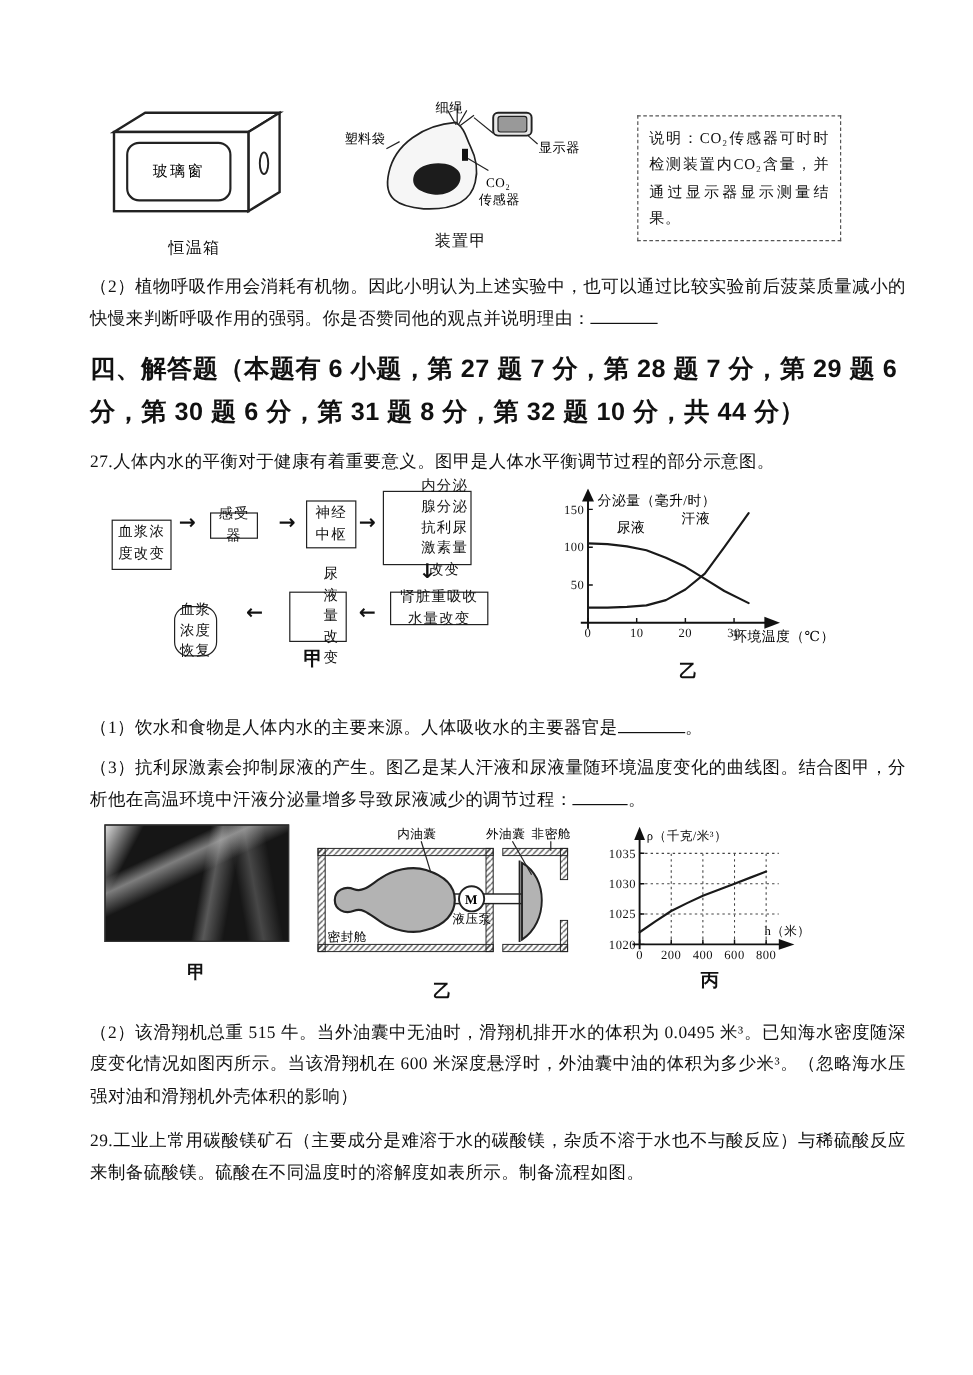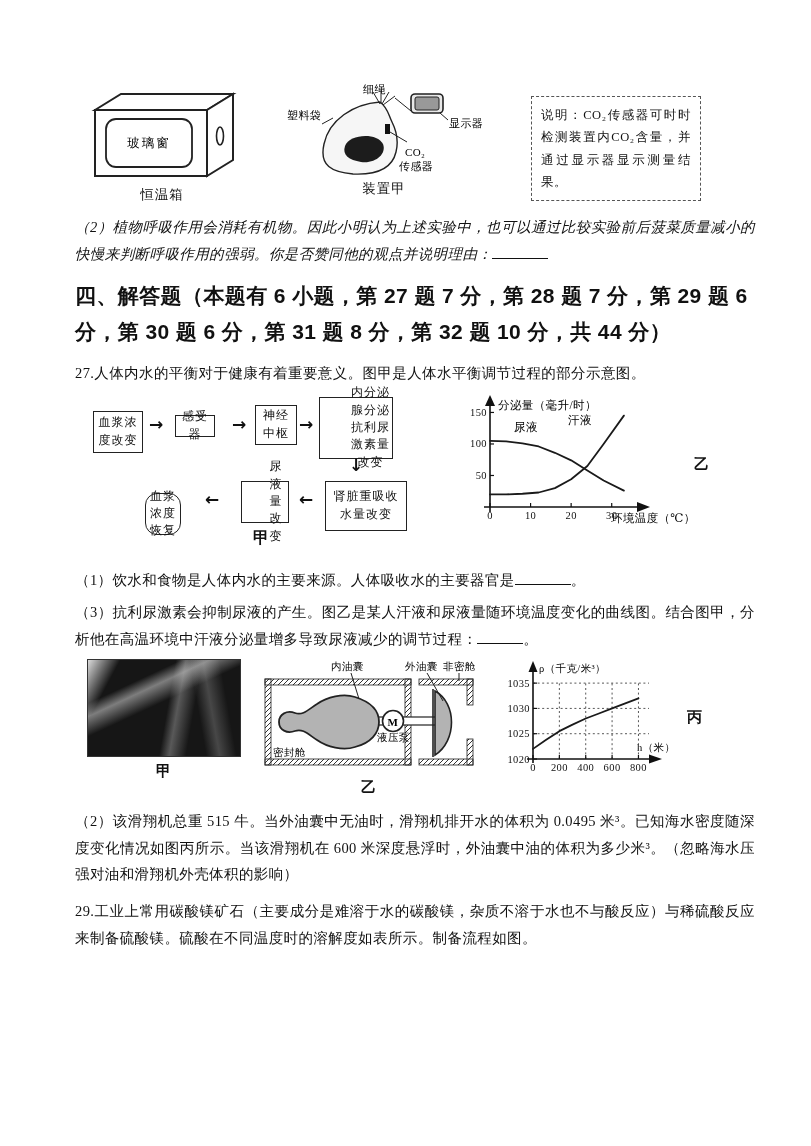--- a/index.html
+++ b/index.html
@@ -10,21 +10,21 @@
     color:#111;font-size:14.5px;line-height:1.85;letter-spacing:.4px;
     overflow:hidden;background:#fff;
   }
   p.qt{margin:6px 0;text-align:justify;}
   .bold-head{font-family:"Liberation Sans","DejaVu Sans",sans-serif;font-weight:bold;font-size:21px;line-height:1.72;margin:10px 0 4px 0;}
   .blank{display:inline-block;width:56px;border-bottom:1.2px solid #111;height:1em;vertical-align:baseline;}
   .blank.sm{width:46px;}
   
   .figrow{display:flex;align-items:flex-start;}
   .figcol{display:flex;flex-direction:column;align-items:center;}
-  .figcap{font-size:13.5px;letter-spacing:1px;margin-top:1px;}
+  .figcap{font-size:13.5px;letter-spacing:1px;margin-top:13px;}
   .figcap.b{font-weight:bold;font-size:15px;}
   .notebox{
     width:150px;border:1.6px dashed #555;padding:7px 9px;box-sizing:content-box;
     font-size:12.5px;line-height:1.78;letter-spacing:.6px;margin-top:12px;text-align:justify;
   }
   
   .flowwrap{position:relative;width:345px;height:152px;flex:none;margin-left:10px;}
   .fnode{
     position:absolute;border:1.6px solid #222;box-sizing:border-box;
     display:flex;align-items:center;justify-content:center;text-align:center;
@@ -36,21 +36,21 @@
   .photo{
     width:152px;height:96px;border:1px solid #333;
     background:
       linear-gradient(118deg, rgba(255,255,255,.85) 0%, rgba(255,255,255,0) 16%),
       linear-gradient(155deg, transparent 26%, rgba(210,210,210,.55) 34%, transparent 46%),
       linear-gradient(100deg, transparent 52%, rgba(170,170,170,.45) 58%, transparent 68%),
       linear-gradient(80deg, transparent 70%, rgba(120,120,120,.5) 78%, transparent 88%),
       #161616;
   }
   svg text{font-family:"Liberation Serif","DejaVu Serif",serif;}
-  .chartcol{display:flex;flex-direction:row;align-items:center;}
+  .chartcol{display:flex;flex-direction:column;align-items:center;}
 </style>
 </head>
 <body>
 
 <div class="page">
 
   <div class="figrow" style="margin-left:12px;gap:48px;">
     <div class="figcol">
       <svg width="150" height="98" viewBox="0 0 150 98">
         <polygon points="8,26 34,10 146,10 120,26" fill="#fff" stroke="#222" stroke-width="2"></polygon>
@@ -86,38 +86,38 @@
         <text x="120" y="72" font-size="11">CO₂</text>
         <text x="114" y="86" font-size="11">传感器</text>
         <text x="164" y="43" font-size="11">显示器</text>
       </svg>
       <div class="figcap">装置甲</div>
     </div>
 
     <div class="notebox">说明：CO₂传感器可时时检测装置内CO₂含量，并通过显示器显示测量结果。</div>
   </div>
 
-  <p class="qt" style="font-style:italic;"><span>（2）植物呼吸作用会消耗有机物。因此小明认为上述实验中，也可以通过比较实验前后菠菜质量减小的快慢来判断呼吸作用的强弱。你是否赞同他的观点并说明理由：</span><span class="blank"></span></p>
+  <p class="qt" style=""><span>（2）植物呼吸作用会消耗有机物。因此小明认为上述实验中，也可以通过比较实验前后菠菜质量减小的快慢来判断呼吸作用的强弱。你是否赞同他的观点并说明理由：</span><span class="blank"></span></p>
 
   <p class="bold-head">四、解答题（本题有 6 小题，第 27 题 7 分，第 28 题 7 分，第 29 题 6 分，第 30 题 6 分，第 31 题 8 分，第 32 题 10 分，共 44 分）</p>
 
   <p class="qt" style="margin-top:10px;">27.人体内水的平衡对于健康有着重要意义。图甲是人体水平衡调节过程的部分示意图。</p>
 
   <div class="figrow" style="margin-top:8px;">
 
     <div class="flowwrap">
-      <div class="fnode" style="left:8px;top:16px;width:50px;height:42px;">血浆浓度改变</div>
+      <div class="fnode" style="left:8px;top:26px;width:50px;height:42px;font-family:Liberation Mono, monospace;">血浆浓度改变</div>
       <span class="farr" style="left:64px;top:21px;">→</span>
       <div class="fnode" style="left:90px;top:20px;width:40px;height:22px;">感受器</div>
       <span class="farr" style="left:147px;top:21px;">→</span>
       <div class="fnode" style="left:170px;top:10px;width:42px;height:40px;">神经中枢</div>
       <span class="farr" style="left:214px;top:21px;">→</span>
       <div class="fnode" style="left:234px;top:2px;width:74px;height:62px;padding-left:31px;">内分泌腺分泌抗利尿激素量改变</div>
       <span class="farr" style="left:264px;top:62px;">↓</span>
-      <div class="fnode" style="left:240px;top:86px;width:82px;height:50px;">肾脏重吸收水量改变</div>
+      <div class="fnode" style="left:240px;top:86px;width:82px;height:28px;">肾脏重吸收水量改变</div>
       <span class="farr" style="left:214px;top:96px;">←</span>
       <div class="fnode" style="left:156px;top:86px;width:48px;height:42px;padding-left:24px;">尿液量改变</div>
       <span class="farr" style="left:120px;top:96px;">←</span>
       <div class="fnode" style="left:60px;top:98px;width:36px;height:42px;border-radius:12px;">血浆浓度恢复</div>
       <div class="fcap" style="left:168px;top:128px;">甲</div>
     </div>
 
     <div class="chartcol" style="margin-left:24px;">
       <svg width="240" height="142" viewBox="0 0 240 142">
         <line x1="30" y1="112" x2="188" y2="112" stroke="#111" stroke-width="1.6"></line>

